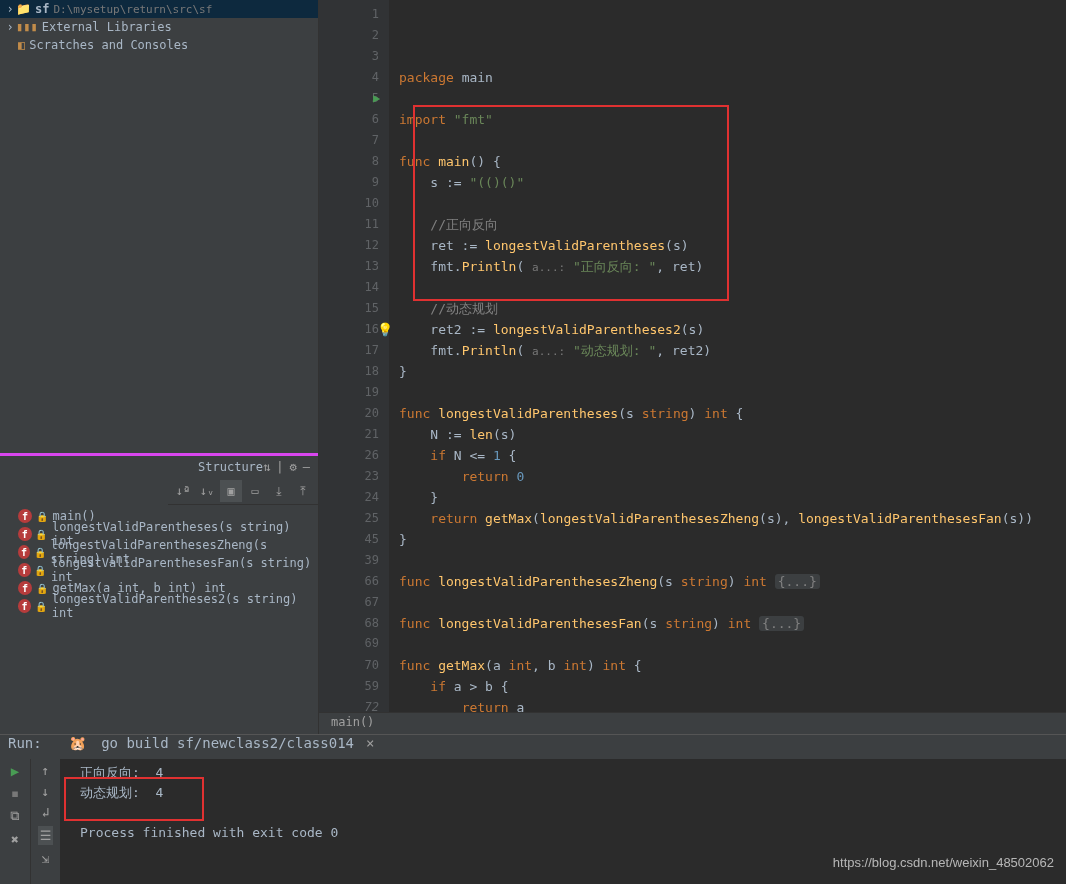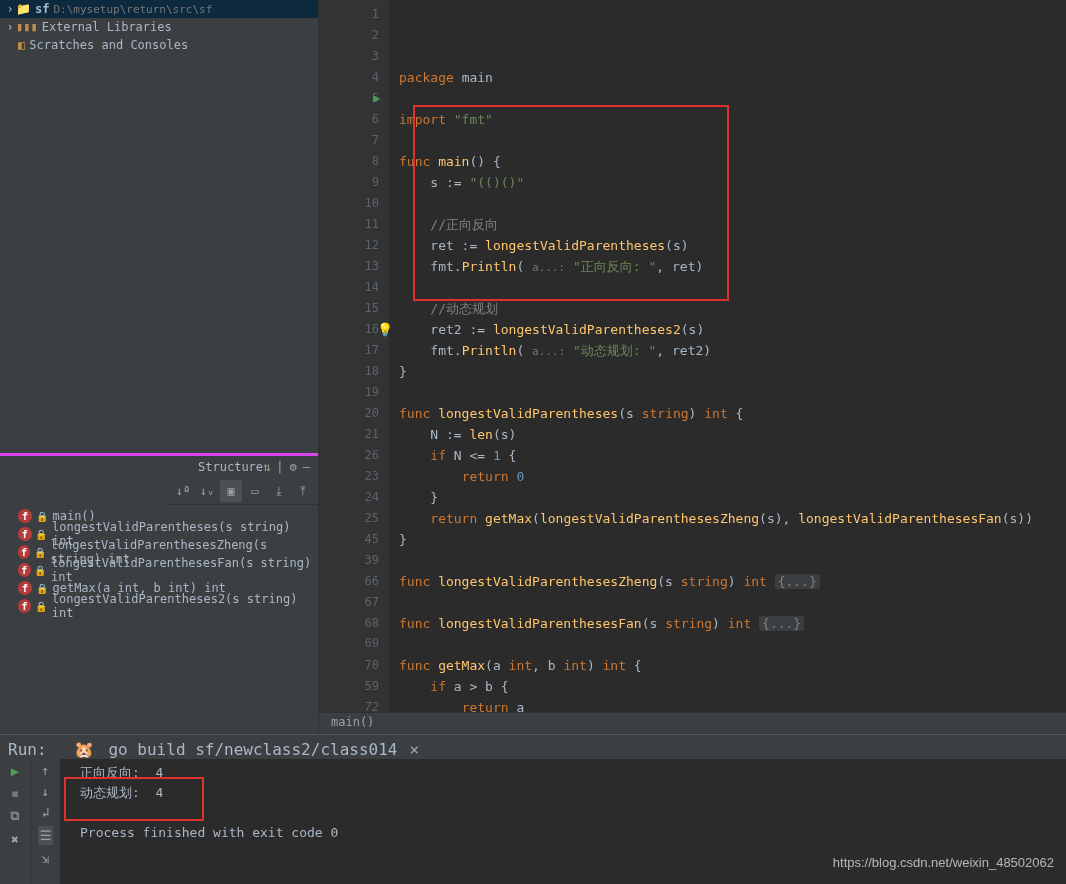--- a/index.html
+++ b/index.html
@@ -40,21 +40,21 @@
 .hint { color:#787878; font-size:11px; }
 .pkg { color:#a9b7c6; }
 .comment { color:#808080; }
 .folded { color:#808080; background:#3c3f41; border-radius:3px; padding:0 3px; }
 
 .red-box { position:absolute; border:2px solid #e03131; pointer-events:none; }
 
 .breadcrumb { height:22px; background:#3c3f41; border-top:1px solid #323232; padding:2px 12px; font-size:12px; color:#a0a0a0; }
 
 .bottom { height:150px; display:flex; flex-direction:column; background:#2b2b2b; border-top:1px solid #555; }
-.run-header { height:24px; display:flex; align-items:flex-end; padding:0 8px; background:#3c3f41; font-size:16px;gap:8px; }
+.run-header { height:24px; display:flex; align-items:flex-start; padding:0 8px; background:#3c3f41; font-size:14px;gap:8px; }
 .run-header .go-icon { margin-right:6px; }
 .run-header .close-x { margin-left:4px; color:#a0a0a0; }
 .run-body { flex:1; display:flex; position:relative; }
 .run-gutter { width:30px; background:#3c3f41; display:flex; flex-direction:column; align-items:center; gap:8px; padding-top:4px; }
 .run-gutter2 { width:30px; background:#3c3f41; display:flex; flex-direction:column; align-items:center; gap:6px; padding-top:4px; border-left:1px solid #323232;}
 .run-btn { color:#499c54; font-size:14px; }
 .stop-btn { color:#787878; font-size:11px; }
 .run-output { flex:1; padding:4px 8px; font-family:"Consolas",monospace; font-size:13px; line-height:20px; color:#a9b7c6; position:relative; }
 .out-line { white-space:pre; }
 .setup-call { color:#808080; text-decoration:underline dotted; }

